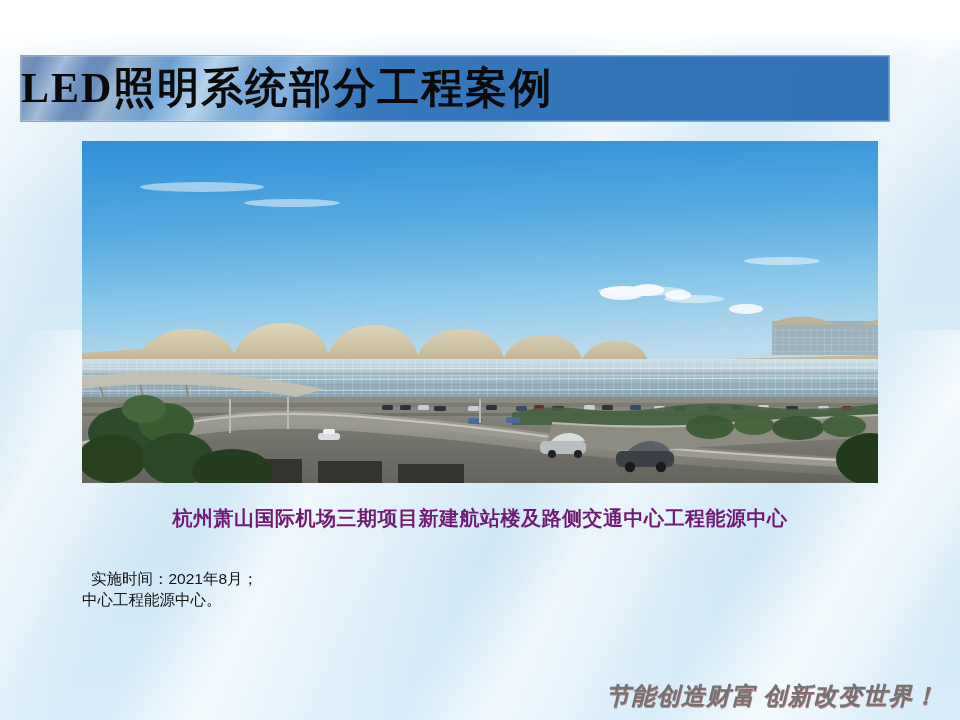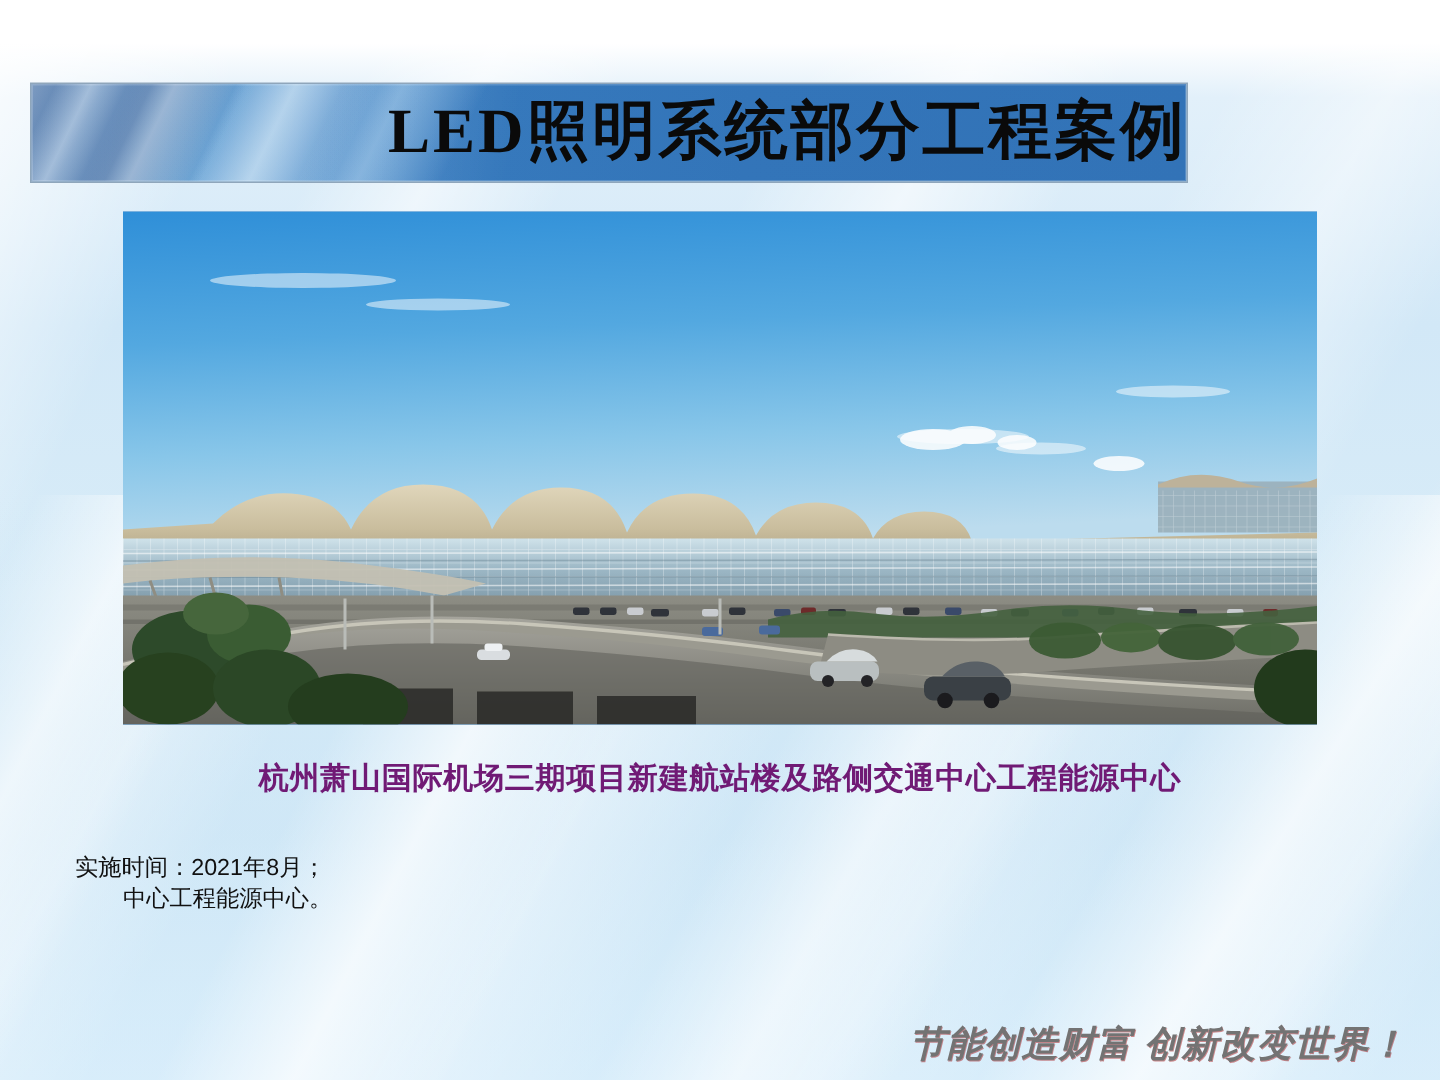--- a/index.html
+++ b/index.html
@@ -36,33 +36,33 @@
       linear-gradient(117deg, rgba(255,255,255,0.00) 2%, rgba(255,255,255,0.62) 9%, rgba(255,255,255,0.0) 17%),
       linear-gradient(117deg, rgba(255,255,255,0.00) 26%, rgba(255,255,255,0.70) 34%, rgba(255,255,255,0.0) 43%),
       linear-gradient(119deg, rgba(255,255,255,0.00) 52%, rgba(255,255,255,0.55) 60%, rgba(255,255,255,0.0) 69%),
       linear-gradient(121deg, rgba(255,255,255,0.00) 74%, rgba(255,255,255,0.68) 83%, rgba(255,255,255,0.0) 92%),
       linear-gradient(180deg, rgba(210,232,247,0) 0%, rgba(205,230,246,0.35) 40%, rgba(214,236,250,0.5) 100%);
   }
 
   
   #title-banner {
     position:absolute; left:20px; top:55px;
-    width:772px; height:67px;
+    width:870px; height:67px;
     border:1px solid #8fa6bb;
     background:
       
       linear-gradient(116deg, rgba(255,255,255,0.30) 0%, rgba(255,255,255,0.02) 6%),
       linear-gradient(116deg, rgba(255,255,255,0.00) 2%, rgba(230,244,255,0.55) 5%, rgba(255,255,255,0.0) 10%),
       linear-gradient(116deg, rgba(255,255,255,0.00) 8%, rgba(255,255,255,0.42) 12%, rgba(255,255,255,0.0) 17%),
       linear-gradient(116deg, rgba(20,60,125,0.55) 10%, rgba(20,60,125,0.0) 18%),
       linear-gradient(116deg, rgba(255,255,255,0.00) 17%, rgba(235,247,255,0.60) 22%, rgba(255,255,255,0.0) 29%),
       linear-gradient(116deg, rgba(255,255,255,0.00) 26%, rgba(200,228,248,0.45) 31%, rgba(255,255,255,0.0) 38%),
       linear-gradient(100deg, rgba(255,255,255,0.35) 0%, rgba(255,255,255,0.0) 42%),
       linear-gradient(95deg, #3d86c6 0%, #4a93cf 12%, #3b80c2 26%, #3276bb 40%, #2f72b8 62%, #2e70b6 100%);
-    display:flex; align-items:center; justify-content:flex-end;
+    display:flex; align-items:center; justify-content:flex-start;
     box-shadow:inset 0 0 0 1px rgba(255,255,255,0.18);
   }
   #title-text {
     font-family:"Liberation Serif","DejaVu Serif",serif;
     font-weight:bold;
     font-size:42px;
     letter-spacing:2px;
     color:#0a0a0a;
     white-space:nowrap;
     line-height:1;
@@ -92,21 +92,21 @@
 
   
   #body-block {
     position:absolute; left:0; top:568px; width:960px;
     font-family:"Liberation Sans","DejaVu Sans",sans-serif;
     font-size:15.5px;
     line-height:21px;
     color:#111111;
   }
   .body-line { white-space:nowrap; }
-  .body-line.l1 { padding-left:50px; }
+  .body-line.l1 { padding-left:50px;margin-left:41px; }
   .body-line.l2 { padding-left:110px; }
   .body-line.l3 { padding-left:82px; }
 
   
   #slogan {
     position:absolute; right:22px; bottom:8px;
     font-family:"Liberation Serif","DejaVu Serif",serif;
     font-weight:bold;
     font-style:italic;
     font-size:24px;

